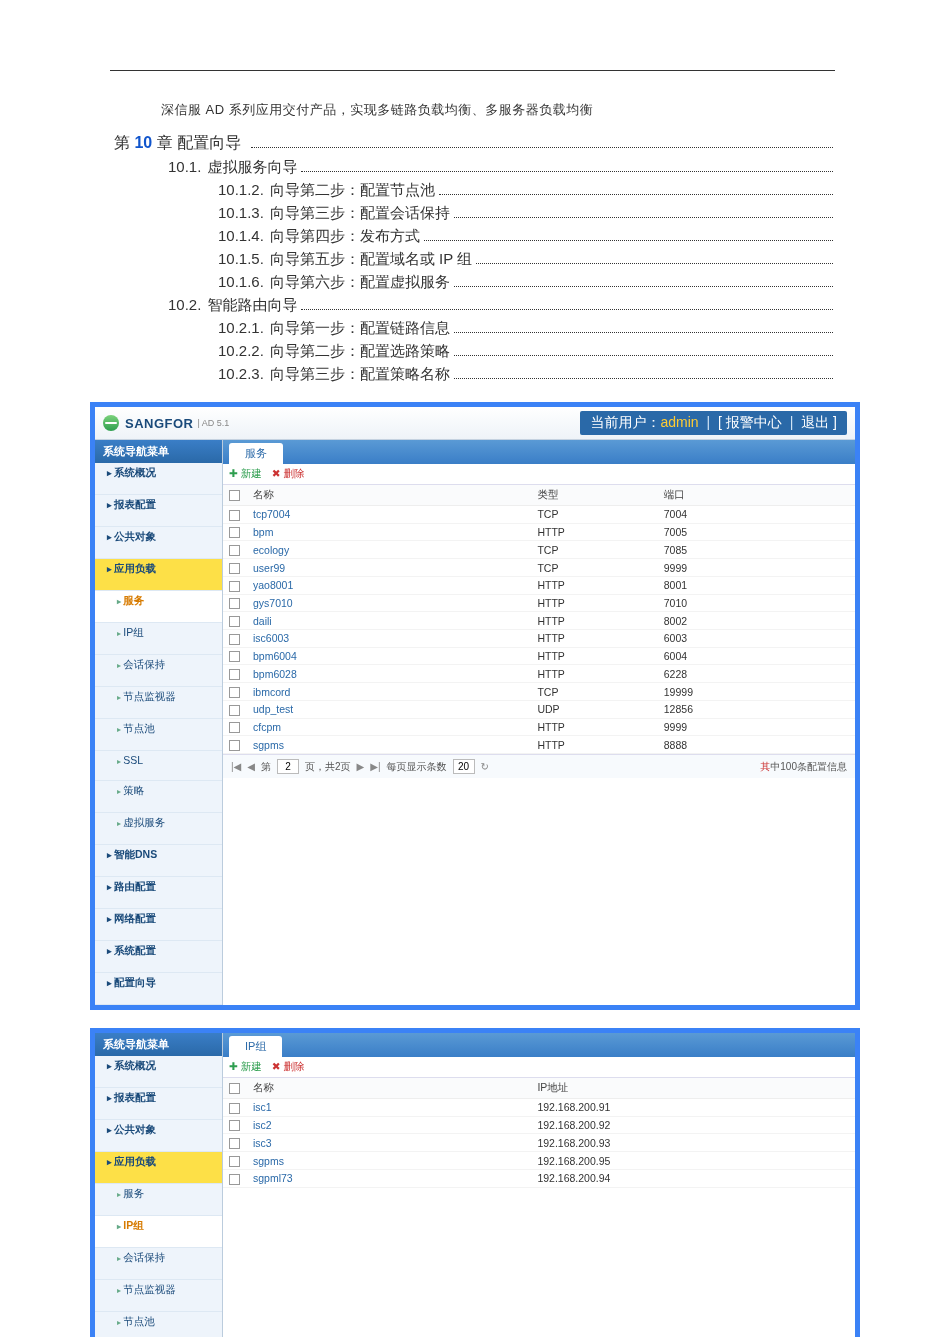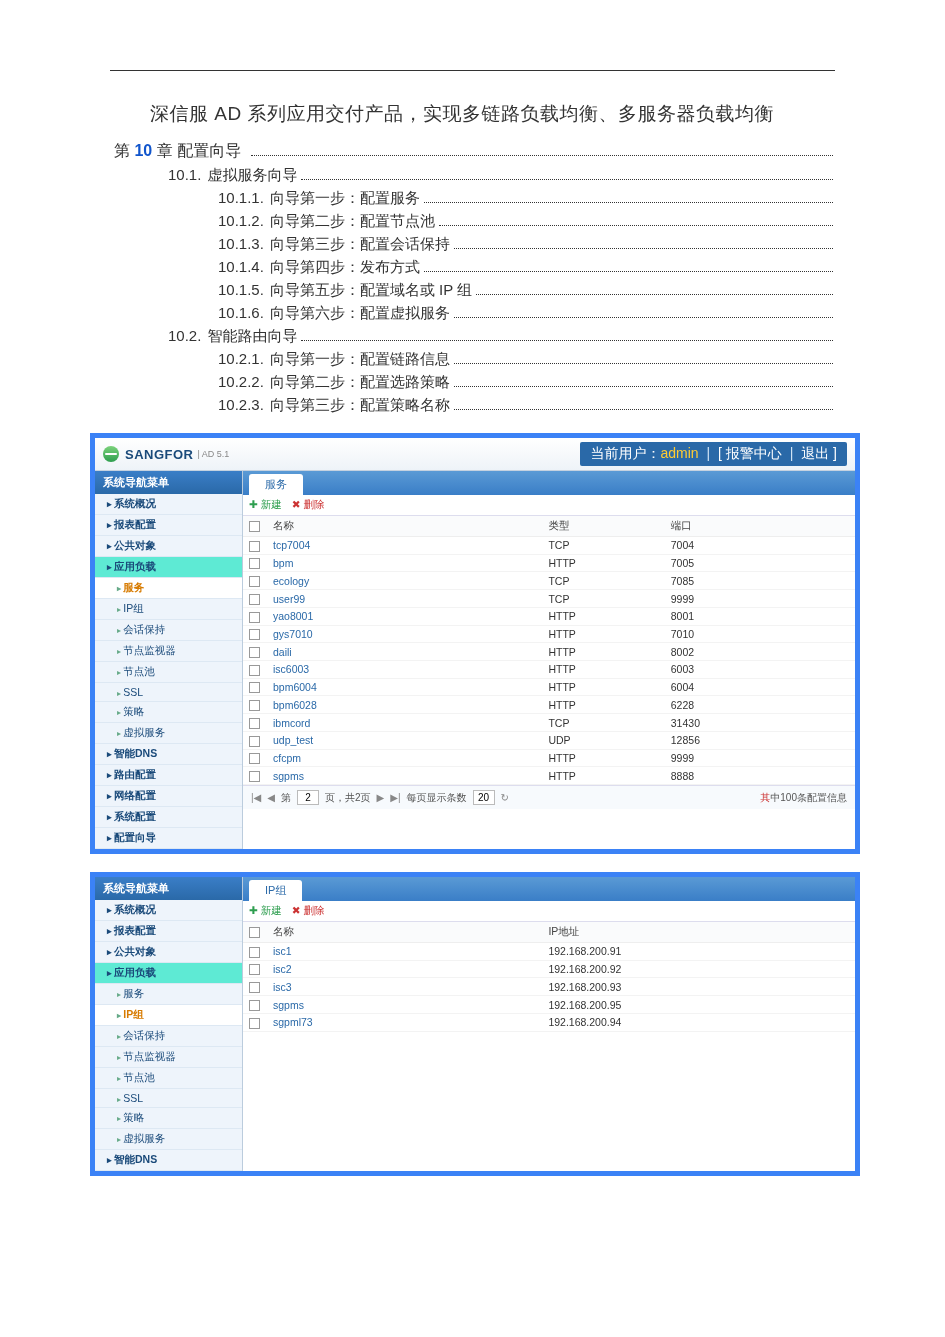--- a/index.html
+++ b/index.html
@@ -1,42 +1,42 @@
 <!DOCTYPE html>
 <html><head>
 <meta charset="utf-8">
 <style>
   * { box-sizing: border-box; margin: 0; padding: 0; }
   body { font-family: "Microsoft YaHei", SimSun, Arial, sans-serif; font-size: 14px; color: #333; background: #fff; width: 945px; margin: 0 auto; }
   .page { padding: 70px 110px 40px 110px; }
   .hr-top { border-top: 1px solid #333; margin-bottom: 30px; }
-  .intro { font-size: 19px; margin: 0 0 14px 40px; letter-spacing: 0.5px; }
+  .intro { font-size: 13px; margin: 0 0 14px 51px; letter-spacing: 0.5px; }
   .toc-line { display: flex; align-items: baseline; white-space: nowrap; margin: 4px 0; font-size: 15px; }
   .toc-chapter { font-size: 16px; margin-top: 6px; margin-left: 4px; }
   .toc-sec { margin-left: 58px; font-size: 15px; }
   .toc-sub { margin-left: 108px; font-size: 15px; }
   .toc-num { margin-right: 6px; }
   .dots { flex: 1; border-bottom: 1.5px dotted #333; margin: 0 2px 4px 4px; }
   .blue-num { color: #1155cc; font-weight: bold; }
   .app-shot { border: 5px solid #3b82f6; margin: 18px 0 14px -20px; width: 770px; font-size: 11px; }
   .app-header { background: linear-gradient(#fff,#eef3f8); padding: 4px 8px; border-bottom: 1px solid #c5d2e0; display: flex; align-items: center; }
   .logo-circ { width: 16px; height: 16px; border-radius: 50%; background: linear-gradient(#7bd27b,#2e9e4f); margin-right: 6px; position: relative; }
   .logo-circ::after{content:"";position:absolute;left:2px;top:7px;width:12px;height:2px;background:#fff;border-radius:1px;}
   .brand { font-weight: bold; color: #1a4a7a; font-size: 13px; letter-spacing: 0.5px; }
   .brand-sub { font-size: 9px; color: #888; margin-left: 4px; }
   .header-right { margin-left: auto; font-size: 14px; background:#2a69a8; color:#fff; padding:3px 10px; border-radius: 2px; }
   .header-right .u { color: #ffcc33; }
   .header-right .sep { margin: 0 4px; color: #cfe3f5; }
   .app-body { display: flex; min-height: 260px; }
-  .sidebar { width: 148px; background: #eef4fb; border-right: 1px solid #bcd; }
+  .sidebar { width: 128px; background: #eef4fb; border-right: 1px solid #bcd; }
   .side-title { background: linear-gradient(#3a7ec7,#2a69a8); color: #fff; font-size: 11px; padding: 4px 8px; font-weight: bold; }
-  .side-item { padding: 3px 8px 3px 12px; border-bottom: 1px solid #dde8f3; color: #1a4a7a; cursor: pointer; font-size:10.5px; }
+  .side-item { padding: 3px 8px 14px 12px; border-bottom: 1px solid #dde8f3; color: #1a4a7a; cursor: pointer; font-size:10.5px; }
   .side-item.lvl1::before { content: "▸ "; font-size: 9px; }
   .side-item.lvl1 { font-weight: bold; }
-  .side-item.expanded { background: #5eead4; }
+  .side-item.expanded { background: #fde047; }
   .side-item.sub { padding-left: 22px; color: #1a4a7a; font-weight: normal; }
   .side-item.sub::before { content: "▸ "; font-size: 8px; color: #6a8; }
   .side-item.active { background: #fff; color: #d77b00; font-weight: bold; }
   .content { flex: 1; background: #fff; }
   .tab-bar { background: linear-gradient(#5a9ad5,#3a7ec7); display:flex; }
   .tab { background: #fff; color: #2a69a8; font-size: 11px; padding: 3px 16px; margin: 3px 0 0 6px; border-radius: 3px 3px 0 0; }
   .toolbar { padding: 3px 6px; border-bottom: 1px solid #dde; display:flex; gap:10px; align-items:center; font-size:10.5px; }
   .tool-add { color: #2e9e4f; }
   .tool-add::before { content: "✚ "; }
   .tool-del { color: #c33; }
@@ -61,24 +61,20 @@
 
   <div class="intro">深信服 AD 系列应用交付产品，实现多链路负载均衡、多服务器负载均衡</div>
 
   <div id="toc">
       <div class="toc-line toc-chapter">
         <span class="toc-num">第 <span class="blue-num">10</span> 章  配置向导</span>
         <span class="dots"></span>
       </div>
       <div class="toc-line toc-sec">
         <span><span class="toc-num">10.1.</span>虚拟服务向导</span>
-        <span class="dots"></span>
-      </div>
-      <div class="toc-line toc-sub">
-        <span><span class="toc-num">10.1.1.</span>向导第一步：配置服务</span>
         <span class="dots"></span>
       </div>
       <div class="toc-line toc-sub">
         <span><span class="toc-num">10.1.2.</span>向导第二步：配置节点池</span>
         <span class="dots"></span>
       </div>
       <div class="toc-line toc-sub">
         <span><span class="toc-num">10.1.3.</span>向导第三步：配置会话保持</span>
         <span class="dots"></span>
       </div>
@@ -223,21 +219,21 @@
               <tr>
                 <td><span class="chk"></span></td>
                 <td class="link">bpm6028</td>
                 <td>HTTP</td>
                 <td>6228</td>
               </tr>
               <tr>
                 <td><span class="chk"></span></td>
                 <td class="link">ibmcord</td>
                 <td>TCP</td>
-                <td>31430</td>
+                <td>19999</td>
               </tr>
               <tr>
                 <td><span class="chk"></span></td>
                 <td class="link">udp_test</td>
                 <td>UDP</td>
                 <td>12856</td>
               </tr>
               <tr>
                 <td><span class="chk"></span></td>
                 <td class="link">cfcpm</td>

